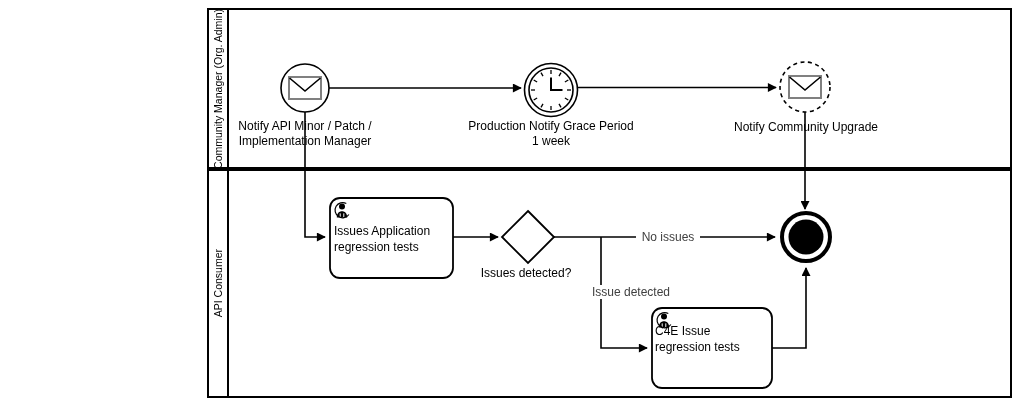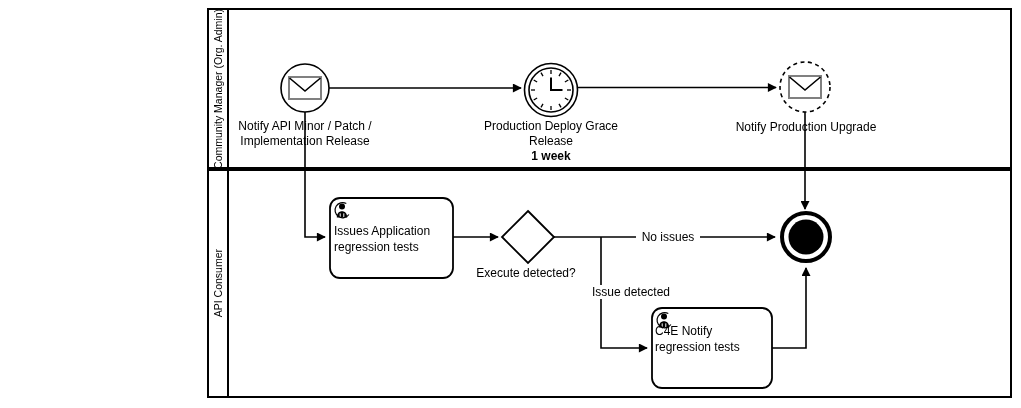--- a/index.html
+++ b/index.html
@@ -14,23 +14,23 @@
   .lane-label{width:20px;border-right:2px solid #000;box-sizing:border-box;
               display:flex;align-items:center;justify-content:center;}
   .lane-label span{writing-mode:vertical-rl;transform:rotate(180deg);
                    font-size:10.5px;white-space:nowrap;color:#000;}
   
   .overlay{position:absolute;left:0;top:0;width:1021px;height:408px;}
   
   .lbl{position:absolute;font-size:12px;line-height:15px;color:#000;}
   .center{text-align:center;}
   .lbl span{display:block;}
-  .bold{font-weight:bold;}
+  .bold{font-weight:normal;}
   .flowlbl{position:absolute;font-size:12px;line-height:14px;background:#fff;
-           text-align:center;color:#000000;}
+           text-align:center;color:#404040;}
 </style>
 </head>
 <body>
 
 <div class="stage">
 
   <div class="pool">
     <div class="lane lane1">
       <div class="lane-label">
         <span>Community Manager (Org. Admin)</span>
@@ -122,43 +122,43 @@
     </g>
 
     <g>
       <circle cx="806" cy="237" r="24" fill="none" stroke="#000" stroke-width="4"></circle>
       <circle cx="806" cy="237" r="17.5" fill="#000"></circle>
     </g>
   </svg>
 
   <div class="lbl center" style="left:215px;top:119px;width:180px">
     <span>Notify API Minor / Patch /</span>
-    <span>Implementation Release</span>
+    <span>Implementation Manager</span>
   </div>
 
   <div class="lbl center" style="left:461px;top:119px;width:180px">
-    <span>Production Deploy Grace Release</span>
+    <span>Production Notify Grace Period</span>
     <span class="bold">1 week</span>
   </div>
 
   <div class="lbl center" style="left:716px;top:120px;width:180px">
-    <span>Notify Production Upgrade</span>
+    <span>Notify Community Upgrade</span>
   </div>
 
   <div class="lbl" style="left:334px;top:223px;width:116px;line-height:16px">
     <span>Issues Application</span>
     <span>regression tests</span>
   </div>
 
   <div class="lbl center" style="left:456px;top:266px;width:140px">
-    <span>Execute detected?</span>
+    <span>Issues detected?</span>
   </div>
 
   <div class="lbl" style="left:655px;top:323px;width:112px;line-height:16px">
-    <span>C4E Notify</span>
+    <span>C4E Issue</span>
     <span>regression tests</span>
   </div>
 
   <div class="flowlbl" style="left:636px;top:230px;width:64px">No issues</div>
 
   <div class="flowlbl" style="left:586px;top:285px;width:90px">Issue detected</div>
 
 </div>
 
 </body></html>

